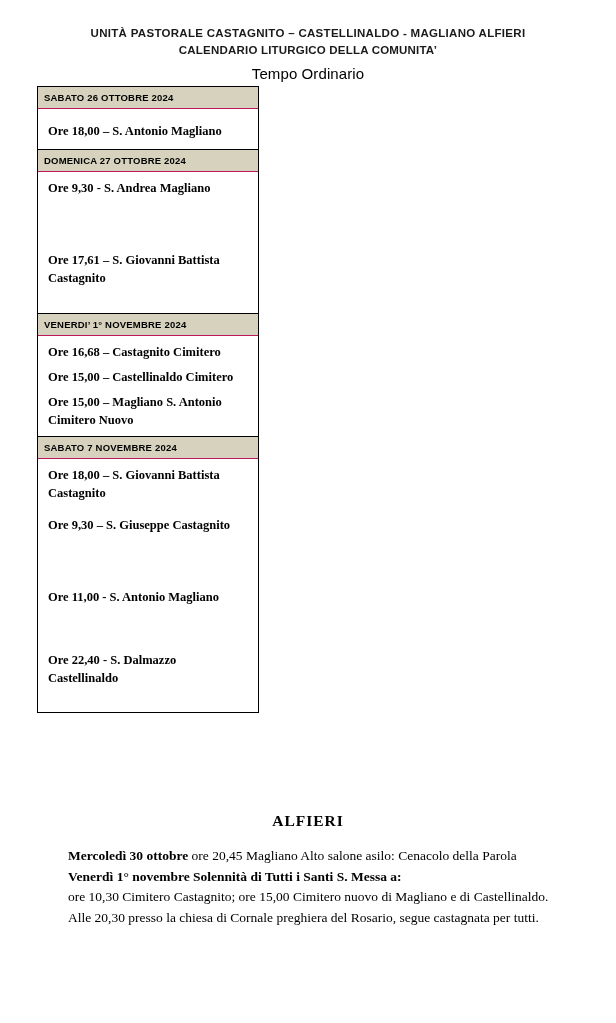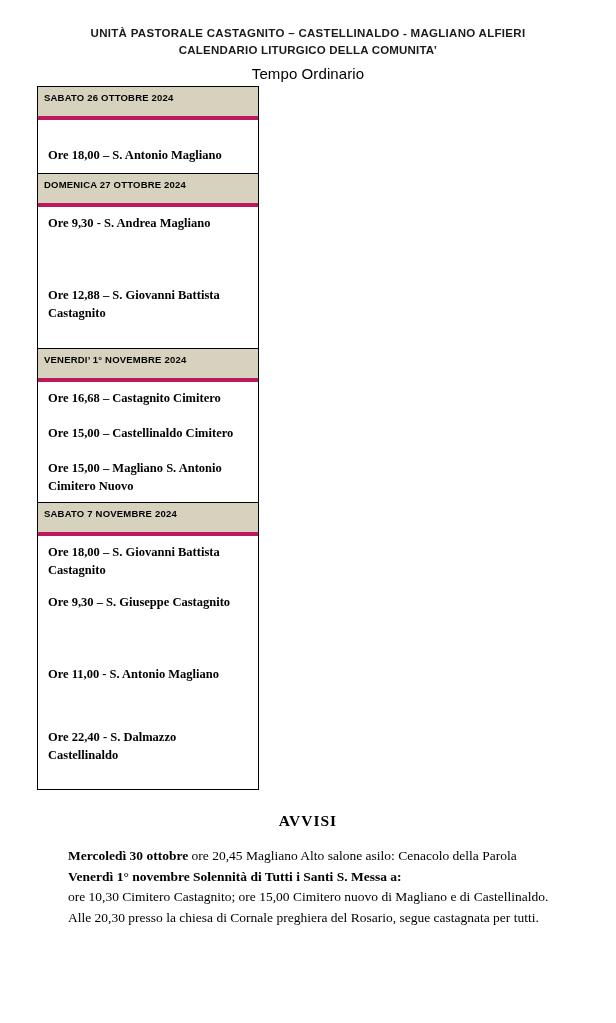--- a/index.html
+++ b/index.html
@@ -58,23 +58,23 @@
     position: absolute;
     left: 37px;
     top: 86px;
     width: 222px;
     border: 1px solid #000000;
     box-sizing: border-box;
     background: #ffffff;
   }
   .cal-head {
     background: #d6d2bd;
-    border-bottom: 4px solid #be185d;
+    border-bottom: 1px solid #be185d;
     border-top: 1px solid #000000;
-    padding: 5px 0 13px 6px;
+    padding: 5px 0 5px 6px;
     font-family: "Liberation Sans", sans-serif;
     font-size: 9.5px;
     font-weight: bold;
     letter-spacing: 0.2px;
     color: #000000;
     box-sizing: border-box;
   }
   .cal-head.first {
     border-top: none;
   }
@@ -85,23 +85,23 @@
   .cal-row {
     font-family: "Liberation Serif", serif;
     font-size: 12.5px;
     font-weight: bold;
     color: #000000;
     line-height: 1.45;
     padding-left: 4px;
     white-space: pre-line;
   }
   .cal-row + .cal-row {
-    margin-top: 17px;
-  }
-  .cal-body.pad-a { padding-top: 26px; padding-bottom: 9px; }
+    margin-top: 7px;
+  }
+  .cal-body.pad-a { padding-top: 13px; padding-bottom: 9px; }
 
   
   .gap-lg { height: 54px; }
   .gap-md { height: 44px; }
   .gap-sm { height: 18px; }
 
   
   .avvisi {
     position: absolute;
     left: 0;
@@ -146,21 +146,21 @@
 
     <div class="cal-head first">SABATO 26 OTTOBRE 2024</div>
     <div class="cal-body pad-a">
       <div class="cal-row">Ore 18,00 – S. Antonio Magliano</div>
     </div>
 
     <div class="cal-head">DOMENICA 27 OTTOBRE 2024</div>
     <div class="cal-body">
       <div class="cal-row">Ore 9,30 - S. Andrea Magliano</div>
       <div class="gap-lg"></div>
-      <div class="cal-row">Ore 12,88 – S. Giovanni Battista
+      <div class="cal-row">Ore 17,61 – S. Giovanni Battista
         Castagnito</div>
       <div class="gap-sm"></div>
     </div>
 
     <div class="cal-head">VENERDI’ 1° NOVEMBRE 2024</div>
     <div class="cal-body">
       <div class="cal-row">Ore 16,68 – Castagnito Cimitero</div>
       <div class="cal-row">Ore 15,00 – Castellinaldo Cimitero</div>
       <div class="cal-row">Ore 15,00 – Magliano S. Antonio
             Cimitero Nuovo</div>
@@ -178,21 +178,21 @@
       <div class="cal-row">Ore 11,00 - S. Antonio Magliano</div>
       <div class="gap-md"></div>
       <div class="cal-row">Ore 22,40 - S. Dalmazzo
             Castellinaldo</div>
       <div class="gap-sm"></div>
     </div>
 
   </div>
 
   <div class="avvisi">
-    <div class="avvisi-title">AVVISI</div>
+    <div class="avvisi-title">ALFIERI</div>
     <div class="avvisi-body">
       <div class="avvisi-p">
         <b>Mercoledì 30 ottobre</b><span> ore 20,45 Magliano Alto salone asilo: Cenacolo della Parola</span>
       </div>
       <div class="avvisi-p">
         <b>Venerdì 1° novembre Solennità di Tutti i Santi S. Messa a:</b><span></span>
       </div>
       <div class="avvisi-p">
         <span>ore 10,30 Cimitero Castagnito; ore 15,00 Cimitero nuovo di Magliano e di Castellinaldo.</span>
       </div>

